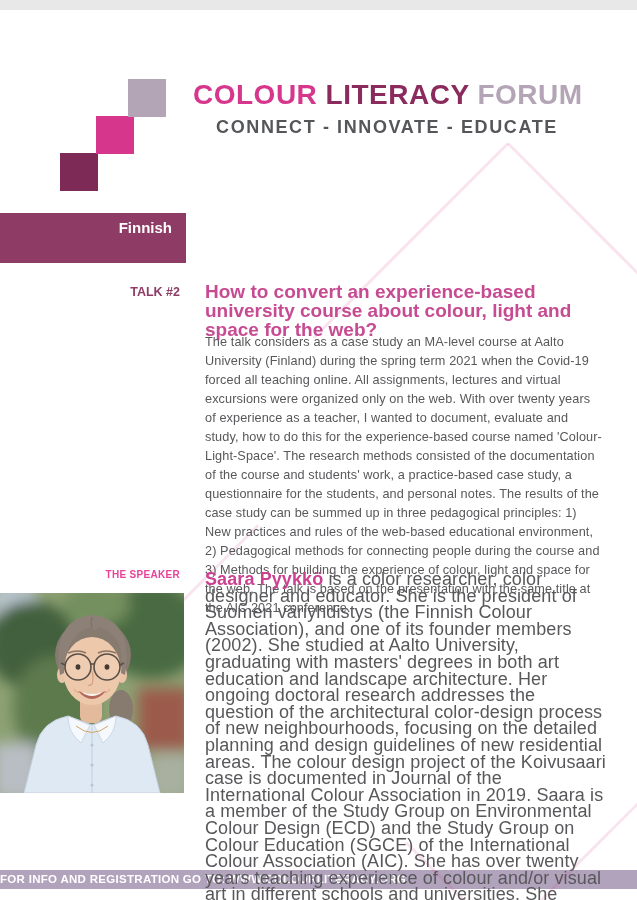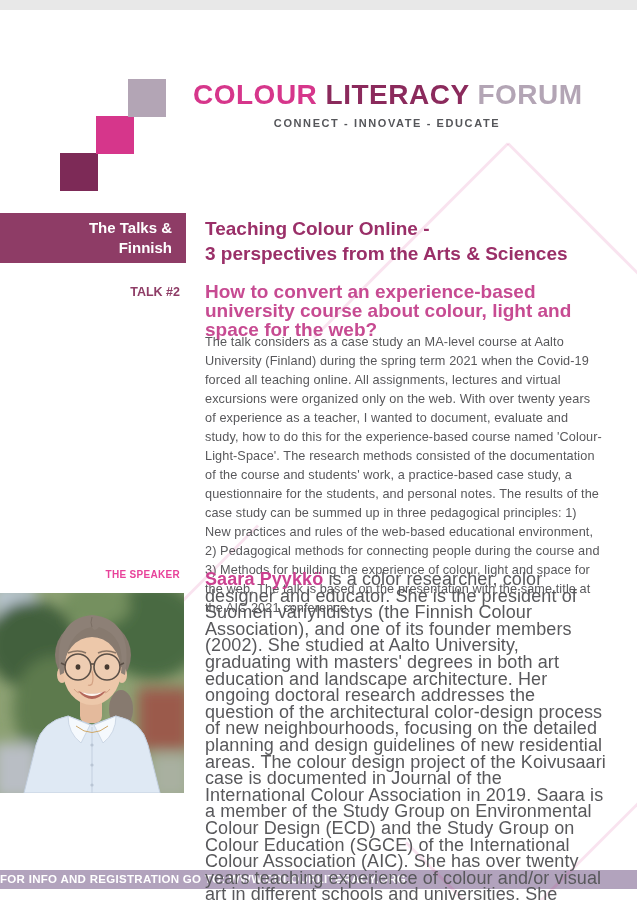--- a/index.html
+++ b/index.html
@@ -19,21 +19,21 @@
   
   .sq{position:absolute;width:38px;height:38px;z-index:2;}
   .sq.dark {left:60px; top:143px;background:#7d2a57;}
   .sq.pink {left:96px; top:106px;background:#d6368b;}
   .sq.light{left:128px;top:69px; background:#b3a5b5;}
   .logo-text{position:absolute;left:193px;top:69px;width:388px;text-align:center;z-index:2;}
   .logo-title{font-size:28px;font-weight:bold;letter-spacing:0.5px;white-space:nowrap;}
   .logo-title .p1{color:#d6368b;}
   .logo-title .p2{color:#8b2a5c;}
   .logo-title .p3{color:#b3a5b5;}
-  .logo-tagline{margin-top:6px;font-size:11px;font-weight:bold;letter-spacing:1.6px;color:#55565a;}
+  .logo-tagline{margin-top:6px;font-size:18px;font-weight:bold;letter-spacing:1.6px;color:#55565a;}
   
   .side-tab{position:absolute;left:0;top:203px;width:186px;height:50px;background:#8e3c66;
             color:#ffffff;font-size:15px;font-weight:bold;line-height:20px;
             text-align:right;padding:5px 14px 0 0;box-sizing:border-box;z-index:2;}
   
   .main-title{position:absolute;left:205px;top:206px;width:410px;
               font-size:19px;font-weight:bold;line-height:25px;color:#9a2f68;z-index:2;}
   .talk-label{position:absolute;left:0;top:273px;width:180px;text-align:right;
               font-size:12.5px;font-weight:bold;color:#8e3c66;line-height:19px;z-index:2;}
   .talk-question{position:absolute;left:205px;top:272px;width:400px;
@@ -70,28 +70,23 @@
   <div class="logo-text">
     <div class="logo-title">
       <span class="p1">COLOUR</span>
       <span class="p2">LITERACY</span>
       <span class="p3">FORUM</span>
     </div>
     <div class="logo-tagline">CONNECT - INNOVATE - EDUCATE</div>
   </div>
 
   <div class="side-tab">
-    <div>The Talks &amp;</div>
     <div>Finnish</div>
   </div>
 
-  <div class="main-title">
-    <div>Teaching Colour Online -</div>
-    <div>3 perspectives from the Arts &amp; Sciences</div>
-  </div>
 
   <div class="talk-label">TALK #2</div>
   <div class="talk-question">How to convert an experience-based university course about colour, light and space for the web?</div>
   <div class="talk-abstract">The talk considers as a case study an MA-level course at Aalto University (Finland) during the spring term 2021 when the Covid-19 forced all teaching online. All assignments, lectures and virtual excursions were organized only on the web. With over twenty years of experience as a teacher, I wanted to document, evaluate and study, how to do this for the experience-based course named 'Colour-Light-Space'. The research methods consisted of the documentation of the course and students' work, a practice-based case study, a questionnaire for the students, and personal notes. The results of the case study can be summed up in three pedagogical principles: 1) New practices and rules of the web-based educational environment, 2) Pedagogical methods for connecting people during the course and 3) Methods for building the experience of colour, light and space for the web. The talk is based on the presentation with the same title at the AIC 2021 conference.</div>
 
   <div class="speaker-label">THE SPEAKER</div>
 
   <svg class="photo" viewBox="0 0 184 200" xmlns="http://www.w3.org/2000/svg" role="img">
     <defs>
       <filter id="pb" x="-30%" y="-30%" width="160%" height="160%">

